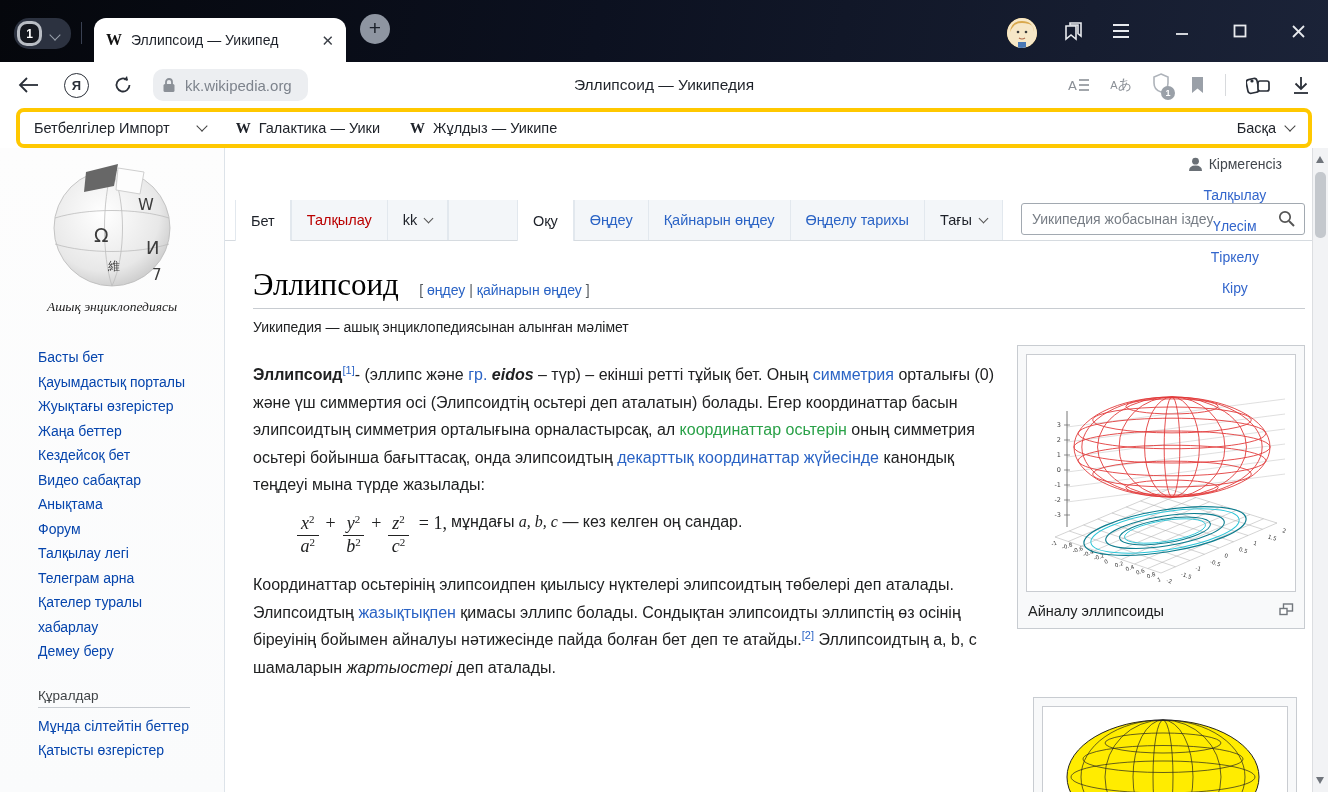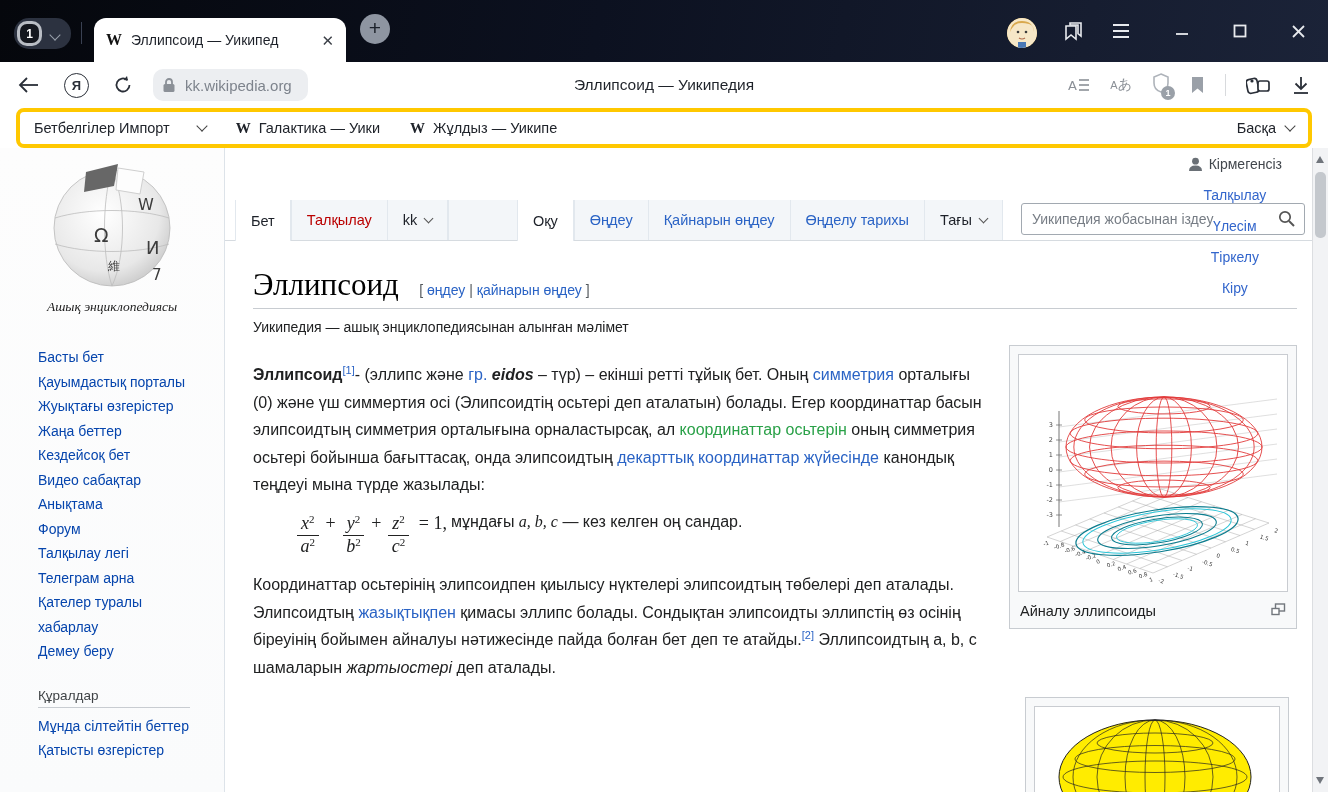--- a/index.html
+++ b/index.html
@@ -84,21 +84,21 @@
   .tab.plain{color:#1d2129;}
   .tab.br{border-right:1px solid #e2e8ee;}
   .tab-spacer{width:132px;height:40px;background:#f3f6f9;border-left:1px solid #e2e8ee;}
   .mla{margin-left:auto;}
   .searchbox{margin:0 4px 5px 18px;position:relative;}
   .searchbox input{width:252px;height:30px;border:1px solid #a2a9b1;border-radius:3px;padding:0 20px 0 10px;
                    font-size:14px;font-family:"Liberation Sans",sans-serif;color:#222;box-sizing:content-box;outline:none;}
   .searchbox input::placeholder{color:#777d85;}
   .mag{position:absolute;right:10px;top:7px;}
   
-  .content{padding:14px 16px 0 28px;}
+  .content{padding:14px 8px 0 28px;}
   .h1row{border-bottom:1px solid #c8ccd1;padding-bottom:5px;margin-top:12px;}
   .h1{display:inline;font-family:"Liberation Serif",serif;font-weight:400;font-size:31px;color:#000;margin:0;}
   .editlinks{font-size:14px;margin-left:16px;color:#54595d;}
   .editlinks .el{color:#2a63c5;}
   .subtitle{font-size:14px;color:#202122;margin:10px 0 0;}
   .para{font-size:16px;line-height:1.72;color:#202122;margin:0 0 12px;}
   .p1{margin-top:26px;}
   .b{font-weight:700;}
   .i{font-style:italic;}
   .link{color:#2a63c5;}

